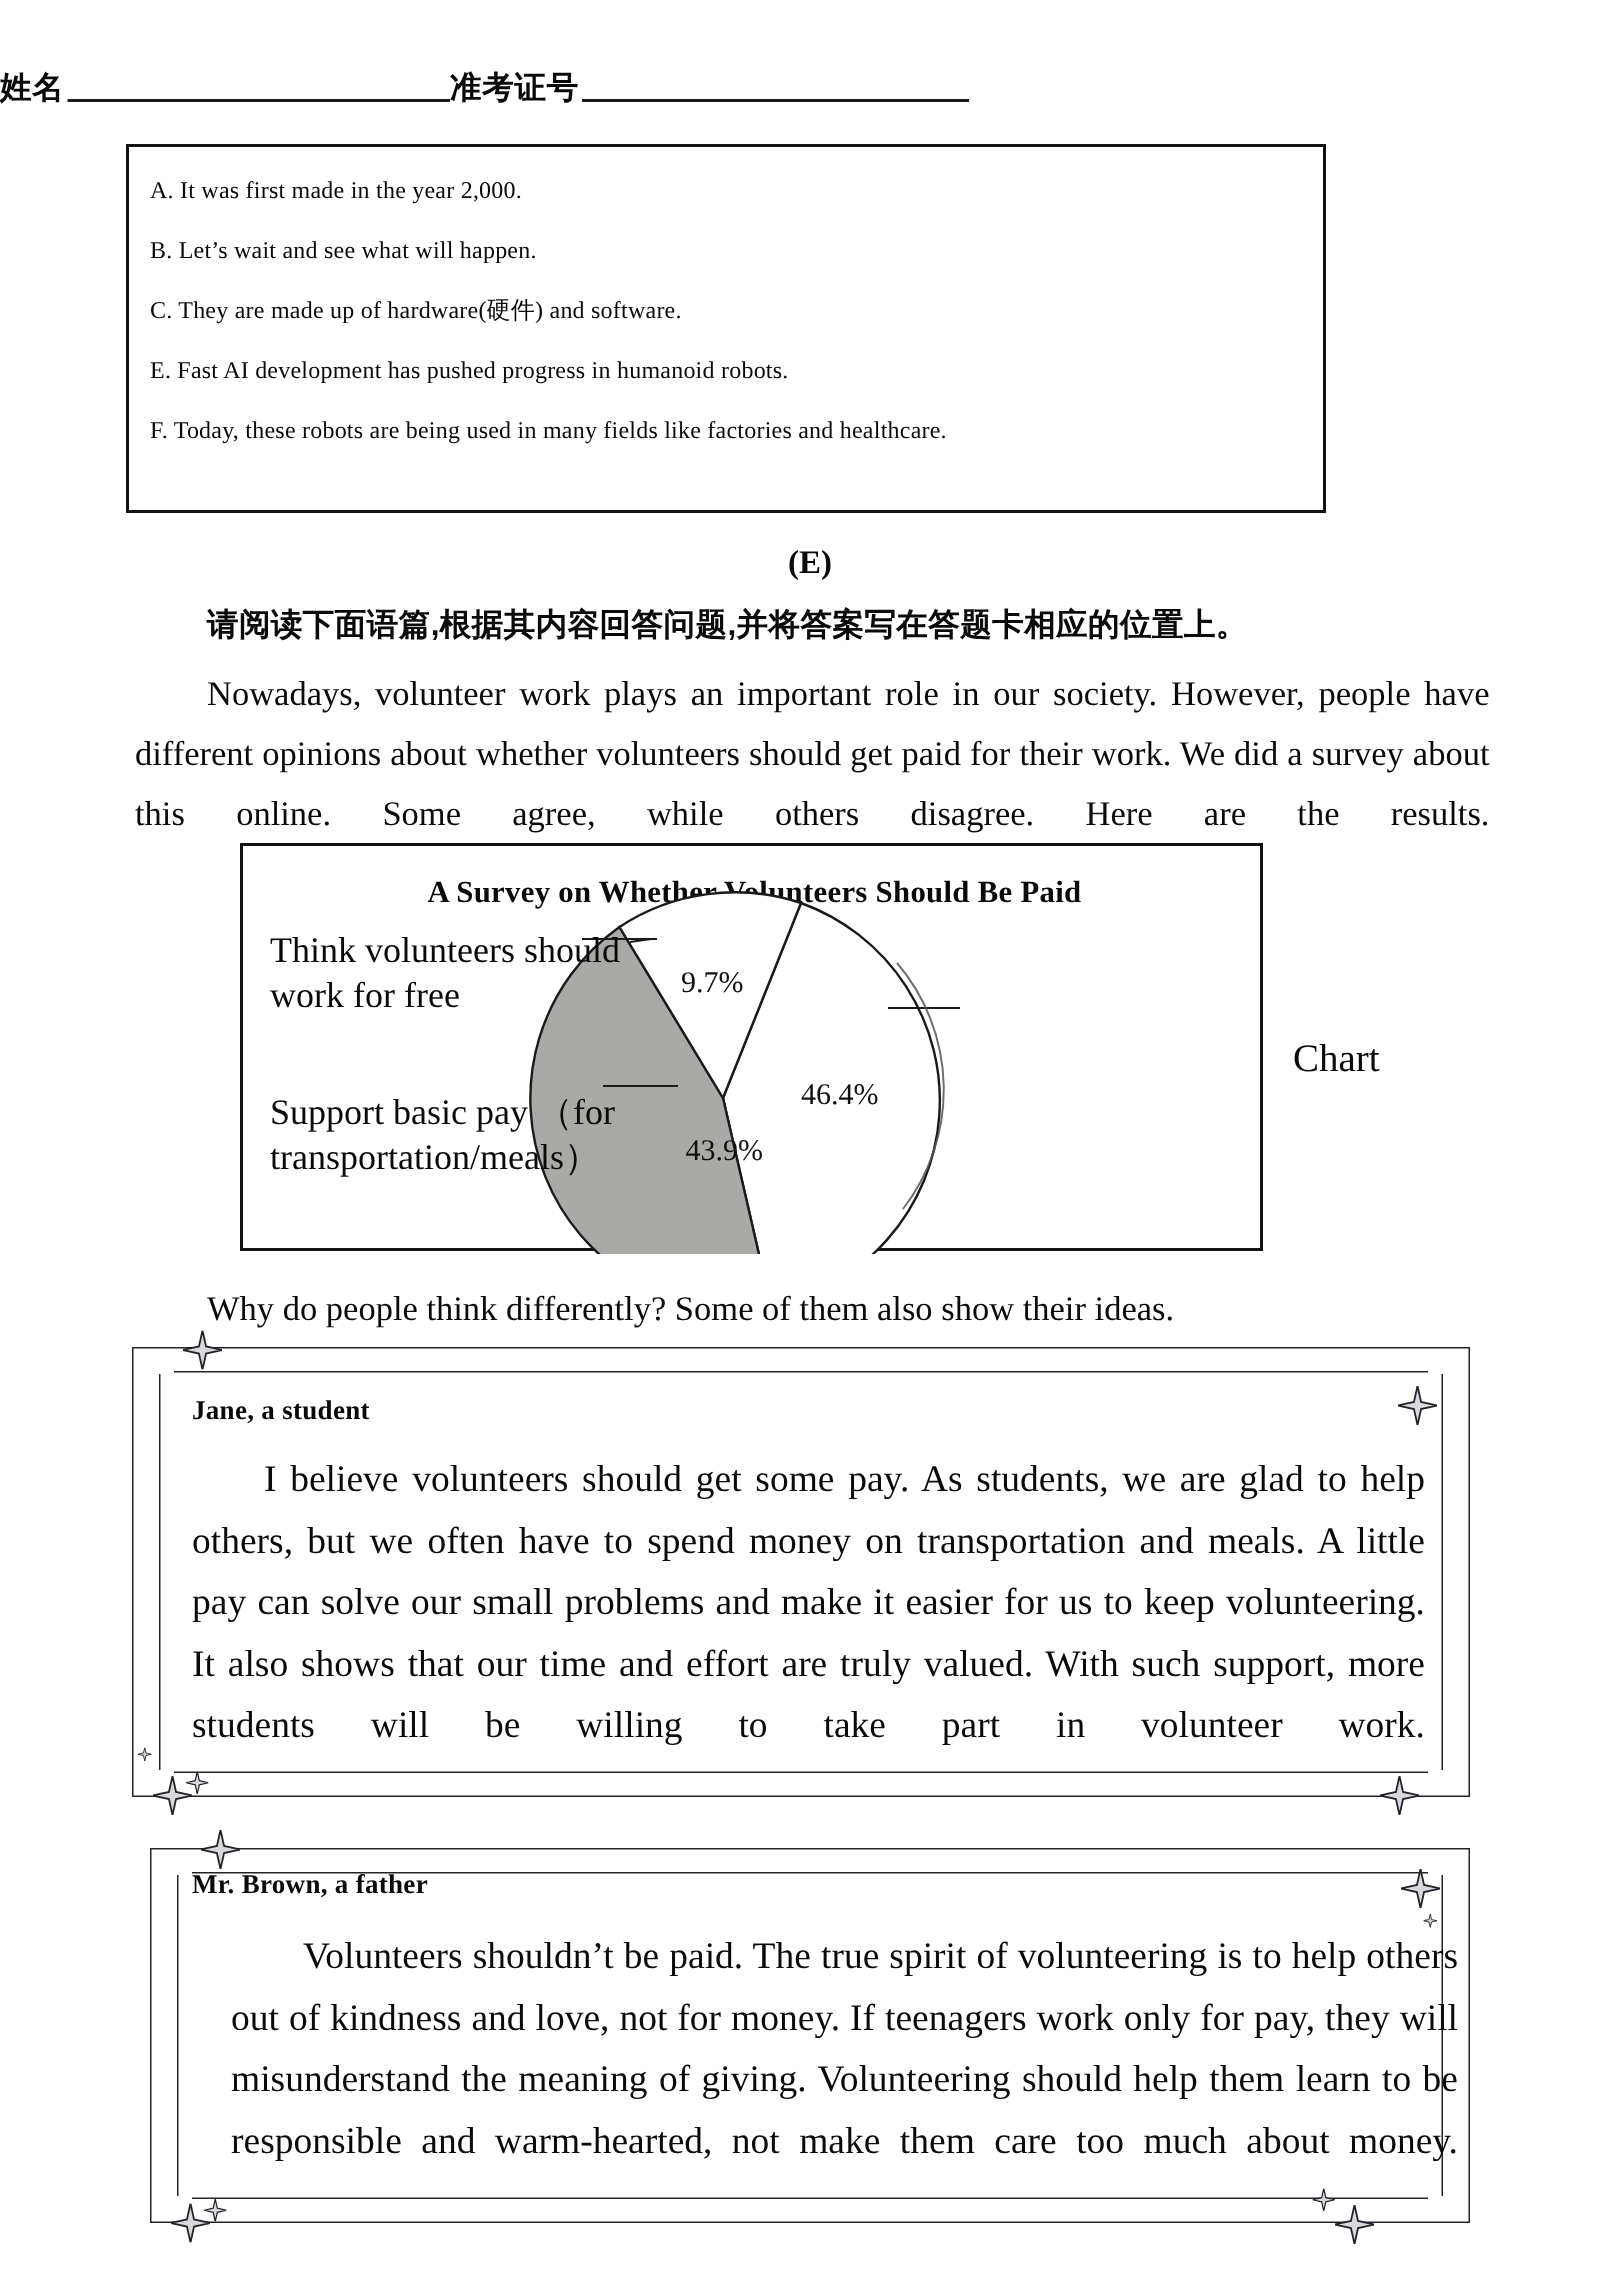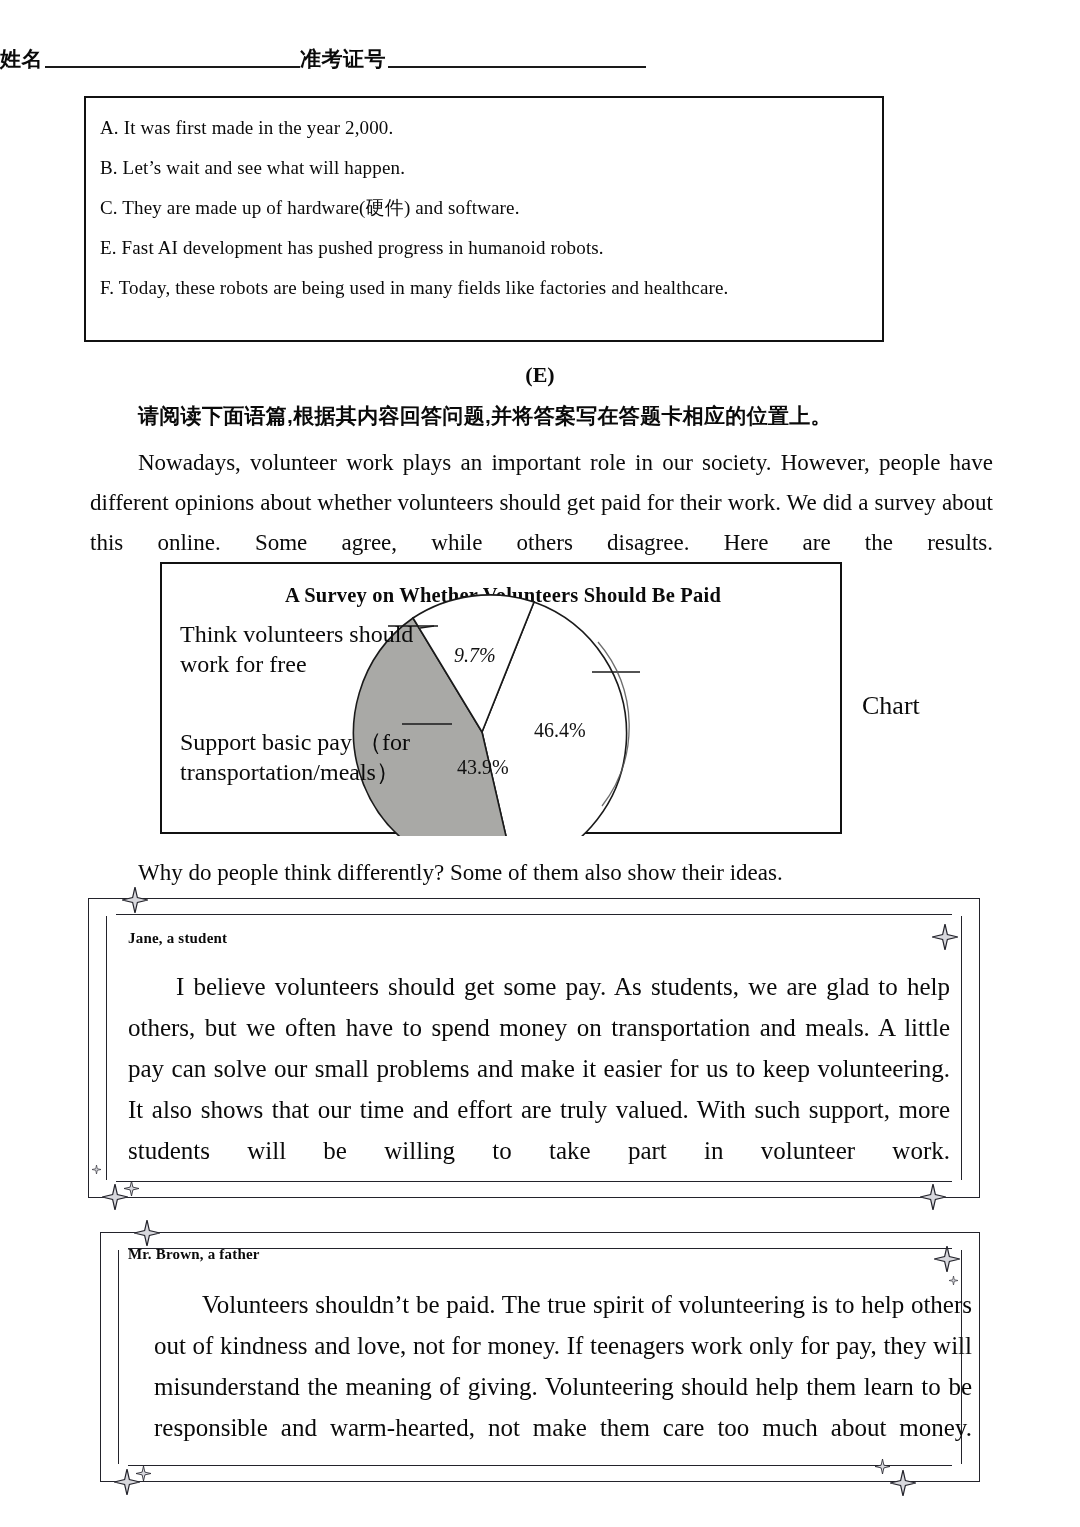--- a/index.html
+++ b/index.html
@@ -43,21 +43,21 @@
   .opt-box {
     position: absolute;
     left: 84px; top: 96px;
     width: 800px;
     height: 246px;
     border: 2px solid #111;
     box-sizing: border-box;
     padding: 10px 14px 0 14px;
   }
   .opt-line {
-    font-size: 19px;
+    font-size: 16px;
     line-height: 40px;
     white-space: nowrap;
     letter-spacing: 0.15px;
   }
 
   
   .sec-letter {
     position: absolute;
     left: 0; top: 362px;
     width: 1080px;
@@ -126,21 +126,21 @@
   #lbl-keep   { left: 478px; top: 102px; width: 200px; }
 
   .chart-svg { position: absolute; left: 0; top: 0; }
 
   .pct {
     position: absolute;
     font-size: 20px;
     font-weight: 400;
     color: #111;
   }
-  #pct-97  { left: 292px; top: 80px; font-style: italic; }
+  #pct-97  { left: 292px; top: 80px; }
   #pct-464 { left: 372px; top: 155px; }
   #pct-439 { left: 295px; top: 192px; }
 
   
   .chart-caption {
     position: absolute;
     left: 862px; top: 691px;
     font-size: 26px;
     font-weight: 400;
   }
@@ -169,21 +169,21 @@
   .star {
     position: absolute;
     width: 26px; height: 26px;
     pointer-events: none;
   }
   .star.sm { width: 15px; height: 15px; }
   .star.xs { width: 9px;  height: 9px; }
 
   .frame-title {
     position: absolute;
-    font-size: 15px;
+    font-size: 18px;
     font-weight: 700;
     letter-spacing: 0.2px;
   }
   .frame-body {
     position: absolute;
     font-size: 25px;
     line-height: 41px;
     text-align: justify;
     text-indent: 48px;
   }

